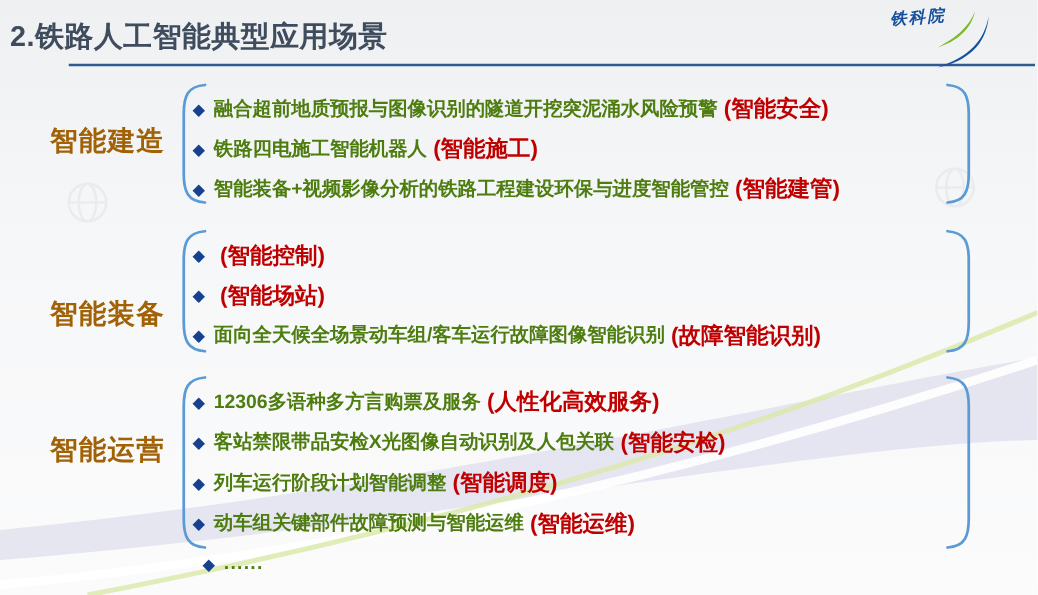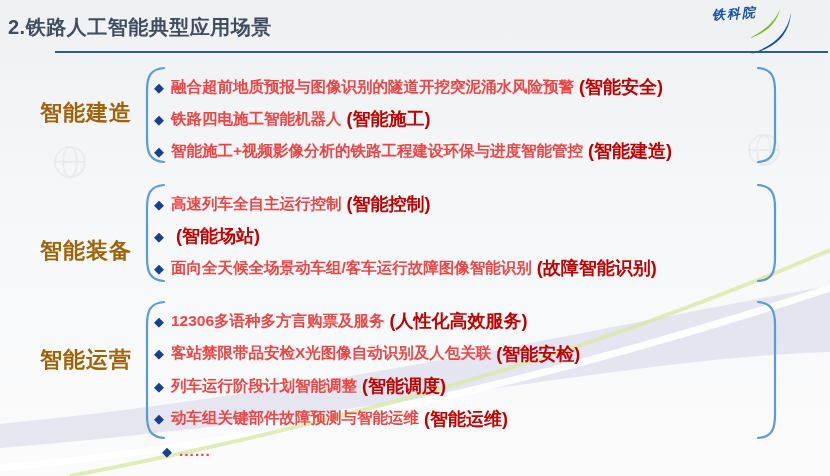--- a/index.html
+++ b/index.html
@@ -8,21 +8,21 @@
     font-family:"Liberation Sans","DejaVu Sans",sans-serif;
     background:linear-gradient(180deg,#eff0f2 0%,#f6f7f8 40%,#fbfbfc 100%);
   }
   .layer{position:absolute;left:0;top:0;width:830px;height:476px;}
   #bg-decor{z-index:0;pointer-events:none;}
   #content{z-index:1;}
 
   
   .page-title{
     position:absolute;left:8px;top:14px;
-    font-size:20px;font-weight:bold;color:#3e4c5e;letter-spacing:.5px;
+    font-size:23px;font-weight:bold;color:#3e4c5e;letter-spacing:.5px;
     white-space:nowrap;
   }
   .title-rule{position:absolute;left:55px;top:51px;width:773px;height:2px;background:#2e5c8e;}
   .logo{position:absolute;left:668px;top:6px;width:150px;height:46px;}
   .logo-script{
     position:absolute;left:44px;top:-1px;font-size:13px;font-style:italic;
     font-weight:bold;color:#15509e;letter-spacing:2px;transform:rotate(-4deg);
   }
   .logo-cars{
     position:absolute;left:0;top:12px;font-size:25px;font-weight:900;
@@ -38,21 +38,21 @@
   }
   
   .bracket{position:absolute;}
   
   .items{
     position:absolute;left:154px;width:600px;
     display:flex;flex-direction:column;justify-content:space-between;
   }
   .item{display:flex;align-items:center;height:22px;white-space:nowrap;}
   .bul{color:#17418f;font-size:13px;margin-right:7px;line-height:1;}
-  .txt{color:#ef4444;font-weight:bold;font-size:15.5px;}
+  .txt{color:#4d7c0f;font-weight:bold;font-size:15.5px;}
   .tag{color:#c00000;font-weight:bold;font-size:18px;margin-left:5px;}
 
   .footer-item{position:absolute;left:162px;top:442px;display:flex;align-items:center;}
   .footer-item .txt{letter-spacing:1px;}
 
   .watermark{position:absolute;opacity:.45;pointer-events:none;}
 </style>
 </head>
 <body>
 
@@ -104,38 +104,37 @@
         <span class="txt">融合超前地质预报与图像识别的隧道开挖突泥涌水风险预警</span>
         <span class="tag">(智能安全)</span>
       </div>
       <div class="item">
         <span class="bul">◆</span>
         <span class="txt">铁路四电施工智能机器人</span>
         <span class="tag">(智能施工)</span>
       </div>
       <div class="item">
         <span class="bul">◆</span>
-        <span class="txt">智能施工+视频影像分析的铁路工程建设环保与进度智能管控</span>
-        <span class="tag">(智能建造)</span>
+        <span class="txt">智能装备+视频影像分析的铁路工程建设环保与进度智能管控</span>
+        <span class="tag">(智能建管)</span>
       </div>
     </div>
   </div>
 
   <div>
     <div class="sec-label" style="top:236px">智能装备</div>
     <svg class="bracket" style="left:140px;top:183px" width="26" height="100" viewBox="0 0 26 100">
       <path d="M24,2 C10,3 7,11 7,25 L7,75 C7,89 10,97 24,98" stroke="#5b9bd5" stroke-width="2.2" fill="none" stroke-linecap="round"></path>
     </svg>
     <svg class="bracket" style="left:756px;top:183px" width="26" height="100" viewBox="0 0 26 100">
       <path d="M2,2 C16,3 19,11 19,25 L19,75 C19,89 16,97 2,98" stroke="#5b9bd5" stroke-width="2.2" fill="none" stroke-linecap="round"></path>
     </svg>
     <div class="items" style="top:193px;height:86px">
       <div class="item">
         <span class="bul">◆</span>
-        <span class="txt">高速列车全自主运行控制</span>
         <span class="tag">(智能控制)</span>
       </div>
       <div class="item">
         <span class="bul">◆</span>
         <span class="tag">(智能场站)</span>
       </div>
       <div class="item">
         <span class="bul">◆</span>
         <span class="txt">面向全天候全场景动车组/客车运行故障图像智能识别</span>
         <span class="tag">(故障智能识别)</span>

